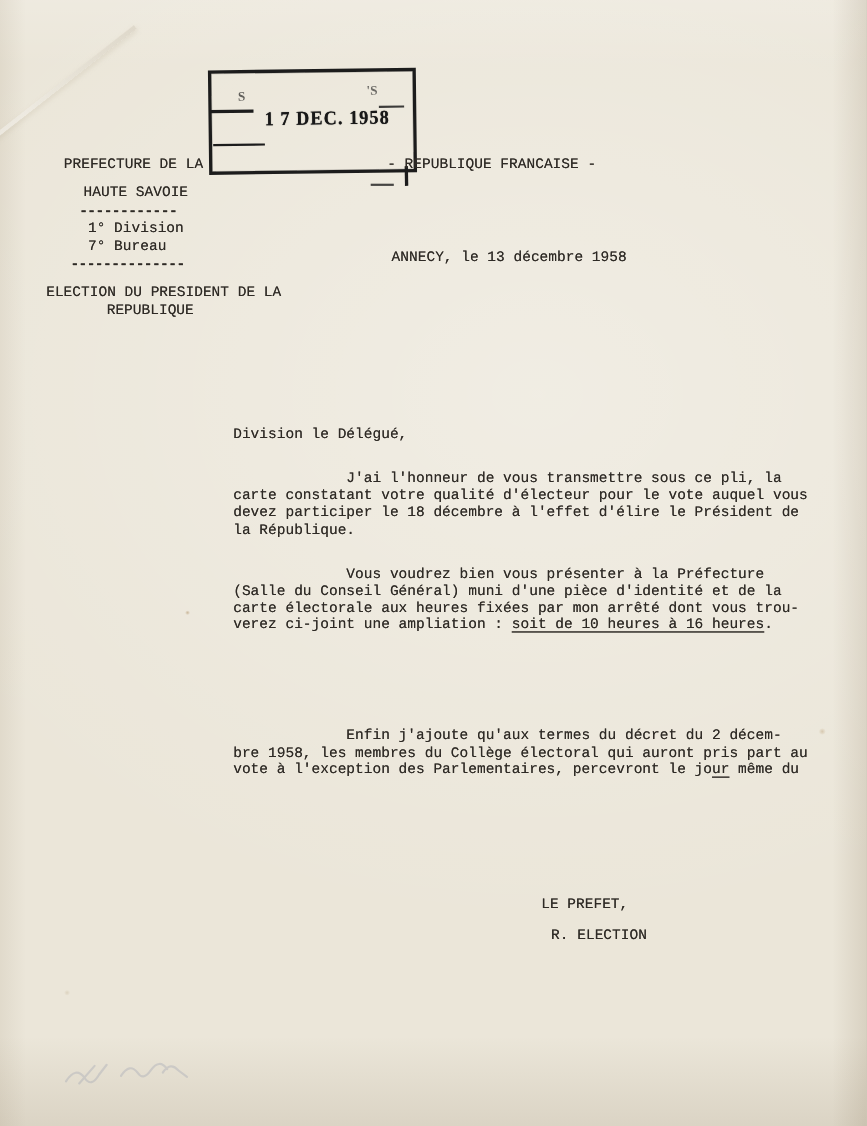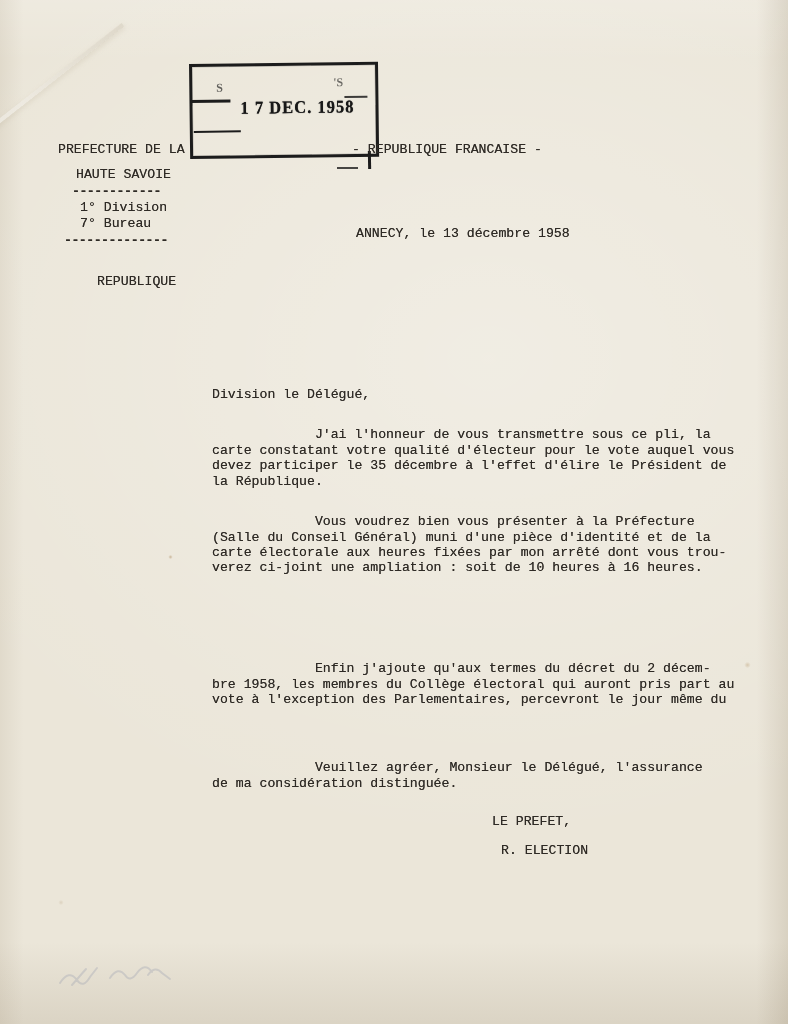--- a/index.html
+++ b/index.html
@@ -11,21 +11,21 @@
       linear-gradient(180deg, rgba(255,255,255,.18) 0, rgba(255,255,255,0) 6%, rgba(130,110,80,0) 92%, rgba(120,100,70,.14) 100%),
       #ebe6d9;
     font-family:"Liberation Mono","DejaVu Sans Mono",monospace;
     color:#2e2a25;
   }
   .t {
     position:absolute; font-size:13.2px; line-height:15.5px; white-space:pre;
     text-shadow:0 0 .5px rgba(46,42,37,.75);
   }
   .dashes { font-weight:bold; letter-spacing:-.5px; }
-  .u { text-underline-offset:2.5px; text-decoration-thickness:1.4px; }
+  .u { text-decoration:underline; text-underline-offset:2.5px; text-decoration-thickness:1.4px; }
   
   .stamp {
     position:absolute; left:189px; top:64px; width:183px; height:89px;
     border:3px solid #1c1c1c; transform:rotate(-.7deg); transform-origin:left top;
     color:#181818; font-family:"Liberation Serif","DejaVu Serif",serif;
     box-shadow:inset 0 0 0 .5px rgba(28,28,28,.25);
   }
   .stamp-s { position:absolute; font-size:12px; font-weight:bold; }
   .stamp-s.sl { left:24px; top:14px; opacity:.65; }
   .stamp-s.sr { left:141px; top:10px; opacity:.6; }
@@ -78,41 +78,40 @@
   </div>
   <div class="stamp-stub"></div>
   <div class="stamp-under"></div>
 
   <div class="t" style="left:58px;top:142px">PREFECTURE DE LA</div>
   <div class="t" style="left:76px;top:167px">HAUTE SAVOIE</div>
   <div class="t dashes" style="left:72px;top:184px">------------</div>
   <div class="t" style="left:80px;top:200px">1° Division</div>
   <div class="t" style="left:80px;top:216px">7° Bureau</div>
   <div class="t dashes" style="left:64px;top:233px">--------------</div>
+  <div class="t" style="left:42px;top:258px">ELECTION DU PRESIDENT DE LA</div>
   <div class="t" style="left:97px;top:274px">REPUBLIQUE</div>
 
   <div class="t" style="left:352px;top:142px">- REPUBLIQUE FRANCAISE -</div>
   <div class="t" style="left:356px;top:226px">ANNECY, le 13 décembre 1958</div>
 
   <div class="t" style="left:212px;top:387px">Division le Délégué,</div>
 
   <div class="t" style="left:212px;top:427px">             J'ai l'honneur de vous transmettre sous ce pli, la
 carte constatant votre qualité d'électeur pour le vote auquel vous
-devez participer le 35 décembre à l'effet d'élire le Président de
+devez participer le 18 décembre à l'effet d'élire le Président de
 la République.</div>
 
   <div class="t" style="left:212px;top:514px">             Vous voudrez bien vous présenter à la Préfecture
 (Salle du Conseil Général) muni d'une pièce d'identité et de la
 carte électorale aux heures fixées par mon arrêté dont vous trou-</div>
   <div class="t" style="left:212px;top:560px"><span>verez ci-joint une ampliation : </span><span class="u">soit de 10 heures à 16 heures</span><span>.</span></div>
 
 
   <div class="t" style="left:212px;top:661px">             Enfin j'ajoute qu'aux termes du décret du 2 décem-
 bre 1958, les membres du Collège électoral qui auront pris part au</div>
   <div class="t" style="left:212px;top:692px"><span>vote à l'exception des Parlementaires, percevront le jo</span><span class="u">ur</span><span> même du</span></div>
 
-  <div class="t" style="left:212px;top:760px">             Veuillez agréer, Monsieur le Délégué, l'assurance
-de ma considération distinguée.</div>
 
   <div class="t" style="left:492px;top:814px">LE PREFET,</div>
   <div class="t" style="left:501px;top:843px">R. ELECTION</div>
 
 </div>
 
 </body></html>

